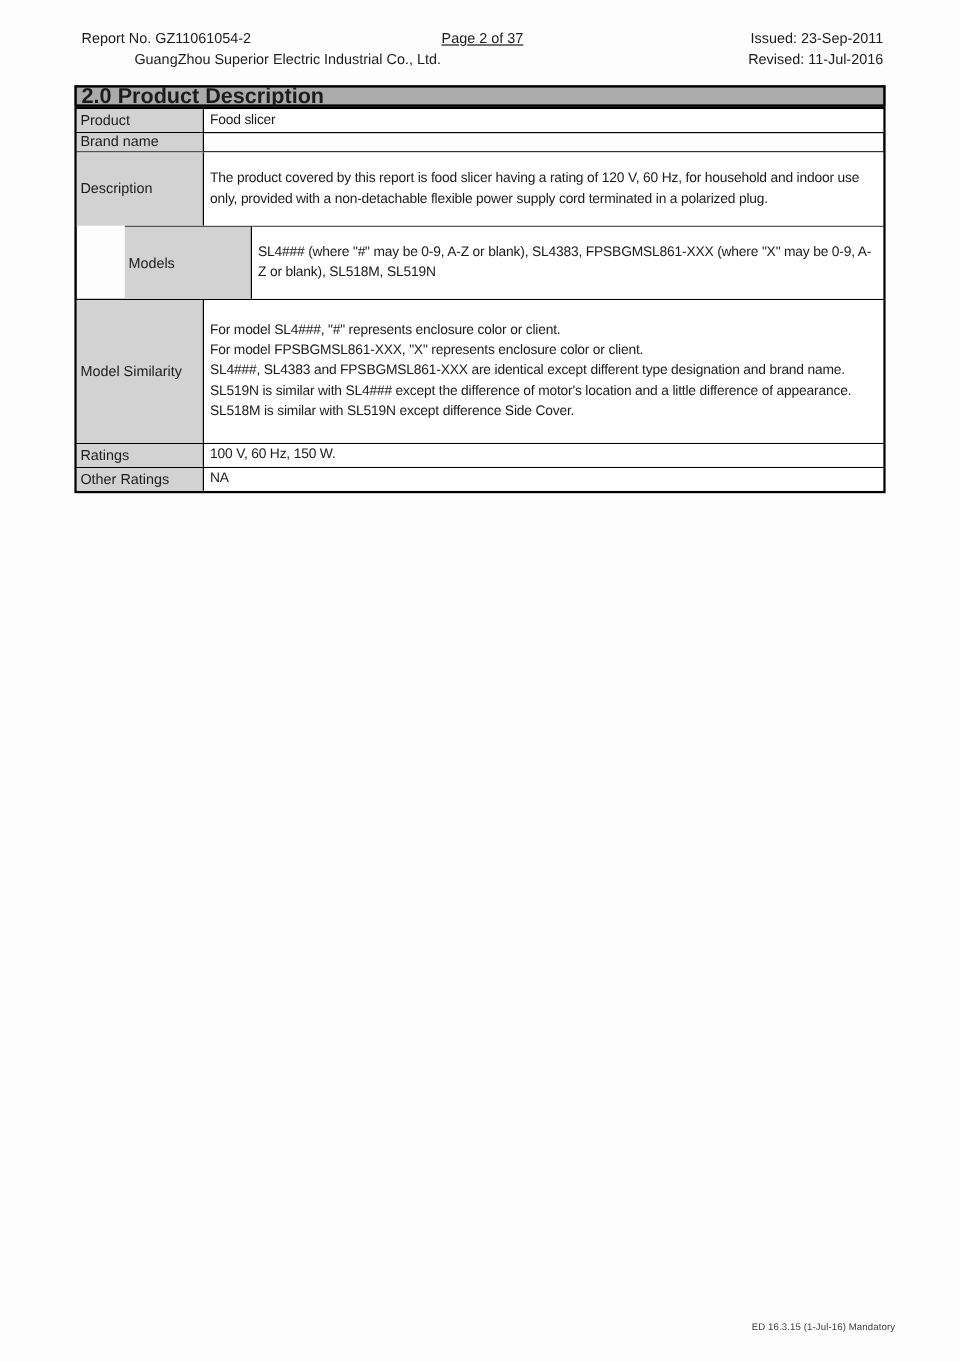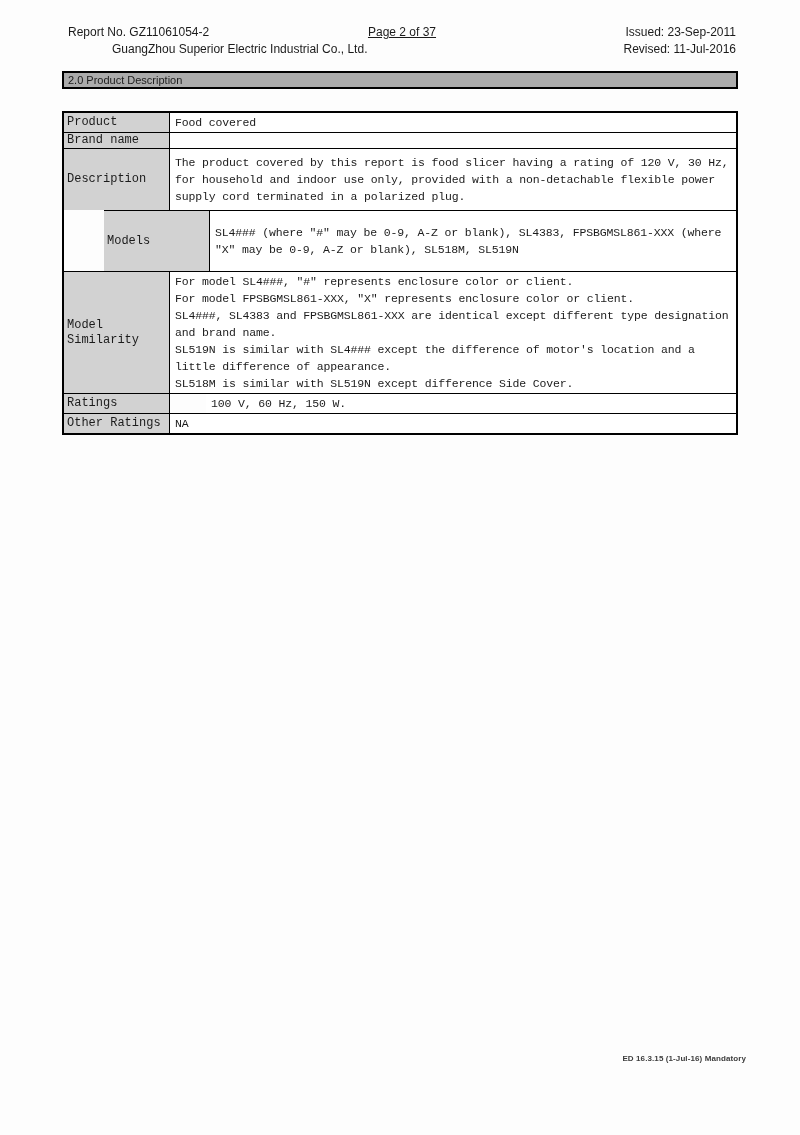--- a/index.html
+++ b/index.html
@@ -34,60 +34,59 @@
   }
 
   
   .table-wrap{
     position:absolute;
     top:71px; left:62px; width:676px;
   }
   .table-title{
     border:2px solid var(--border);
     background:var(--title-bar-bg);
-    font-size:11px; font-weight:normal;
+    font-size:18px; font-weight:bold;
     line-height:14px; height:18px;
     padding:0 4px;
-    margin-bottom:22px;
+    margin-bottom:0;
   }
   .table-body{
     border:2px solid var(--border);
   }
   .table-body .row{display:flex;}
   .table-body .row + .row{border-top:1px solid var(--border);}
-  .cell{display:flex; align-items:center;font-family:Liberation Mono, monospace;}
+  .cell{display:flex; align-items:center;}
   .cell.label{
     width:106px; flex:0 0 106px;
     background:var(--label-cell-bg);
     border-right:1px solid var(--border);
     padding:0 3px;
     font-size:12px; line-height:15px;
   }
   .cell.value{
     flex:1;
     background:#fff;
     padding:1px 5px;
     font-size:11.5px; letter-spacing:-0.15px; line-height:17px;
     white-space:pre-line;
   }
   .table-body .row:nth-child(1){min-height:15px;}
   .table-body .row:nth-child(2){min-height:15px;}
   .table-body .row:nth-child(3){min-height:62px;}
   .table-body .row:nth-child(4){min-height:61px;margin-left:40px;}
   .table-body .row:nth-child(5){min-height:120px;}
-  .table-body .row:nth-child(6){min-height:15px;gap:36px;}
+  .table-body .row:nth-child(6){min-height:15px;}
   .table-body .row:nth-child(7){min-height:16px;}
 
   
   .footer{
     position:absolute;
-    top:1054px; right:54px;
+    top:1101px; right:54px;
     font-size:8px; color:#3d3d3d;
     letter-spacing:0.1px;
-    font-weight:bold;
   }
 </style>
 </head>
 <body>
 
 <div class="page">
 
   <div class="header">
     <div class="header-center">Page 2 of 37</div>
     <div class="header-left">
@@ -98,28 +97,28 @@
       <div>Issued: 23-Sep-2011</div>
       <div>Revised: 11-Jul-2016</div>
     </div>
   </div>
 
   <div class="table-wrap">
     <div class="table-title">2.0 Product Description</div>
     <div class="table-body">
         <div class="row">
           <div class="cell label">Product</div>
-          <div class="cell value">Food covered</div>
+          <div class="cell value">Food slicer</div>
         </div>
         <div class="row">
           <div class="cell label">Brand name</div>
         </div>
         <div class="row">
           <div class="cell label">Description</div>
-          <div class="cell value">The product covered by this report is food slicer having a rating of 120 V, 30 Hz, for household and indoor use only, provided with a non-detachable flexible power supply cord terminated in a polarized plug.</div>
+          <div class="cell value">The product covered by this report is food slicer having a rating of 120 V, 60 Hz, for household and indoor use only, provided with a non-detachable flexible power supply cord terminated in a polarized plug.</div>
         </div>
         <div class="row">
           <div class="cell label">Models</div>
           <div class="cell value">SL4### (where "#" may be 0-9, A-Z or blank), SL4383, FPSBGMSL861-XXX (where "X" may be 0-9, A-Z or blank), SL518M, SL519N</div>
         </div>
         <div class="row">
           <div class="cell label">Model Similarity</div>
           <div class="cell value">For model SL4###, "#" represents enclosure color or client.
 For model FPSBGMSL861-XXX, "X" represents enclosure color or client.
 SL4###, SL4383 and FPSBGMSL861-XXX are identical except different type designation and brand name.

